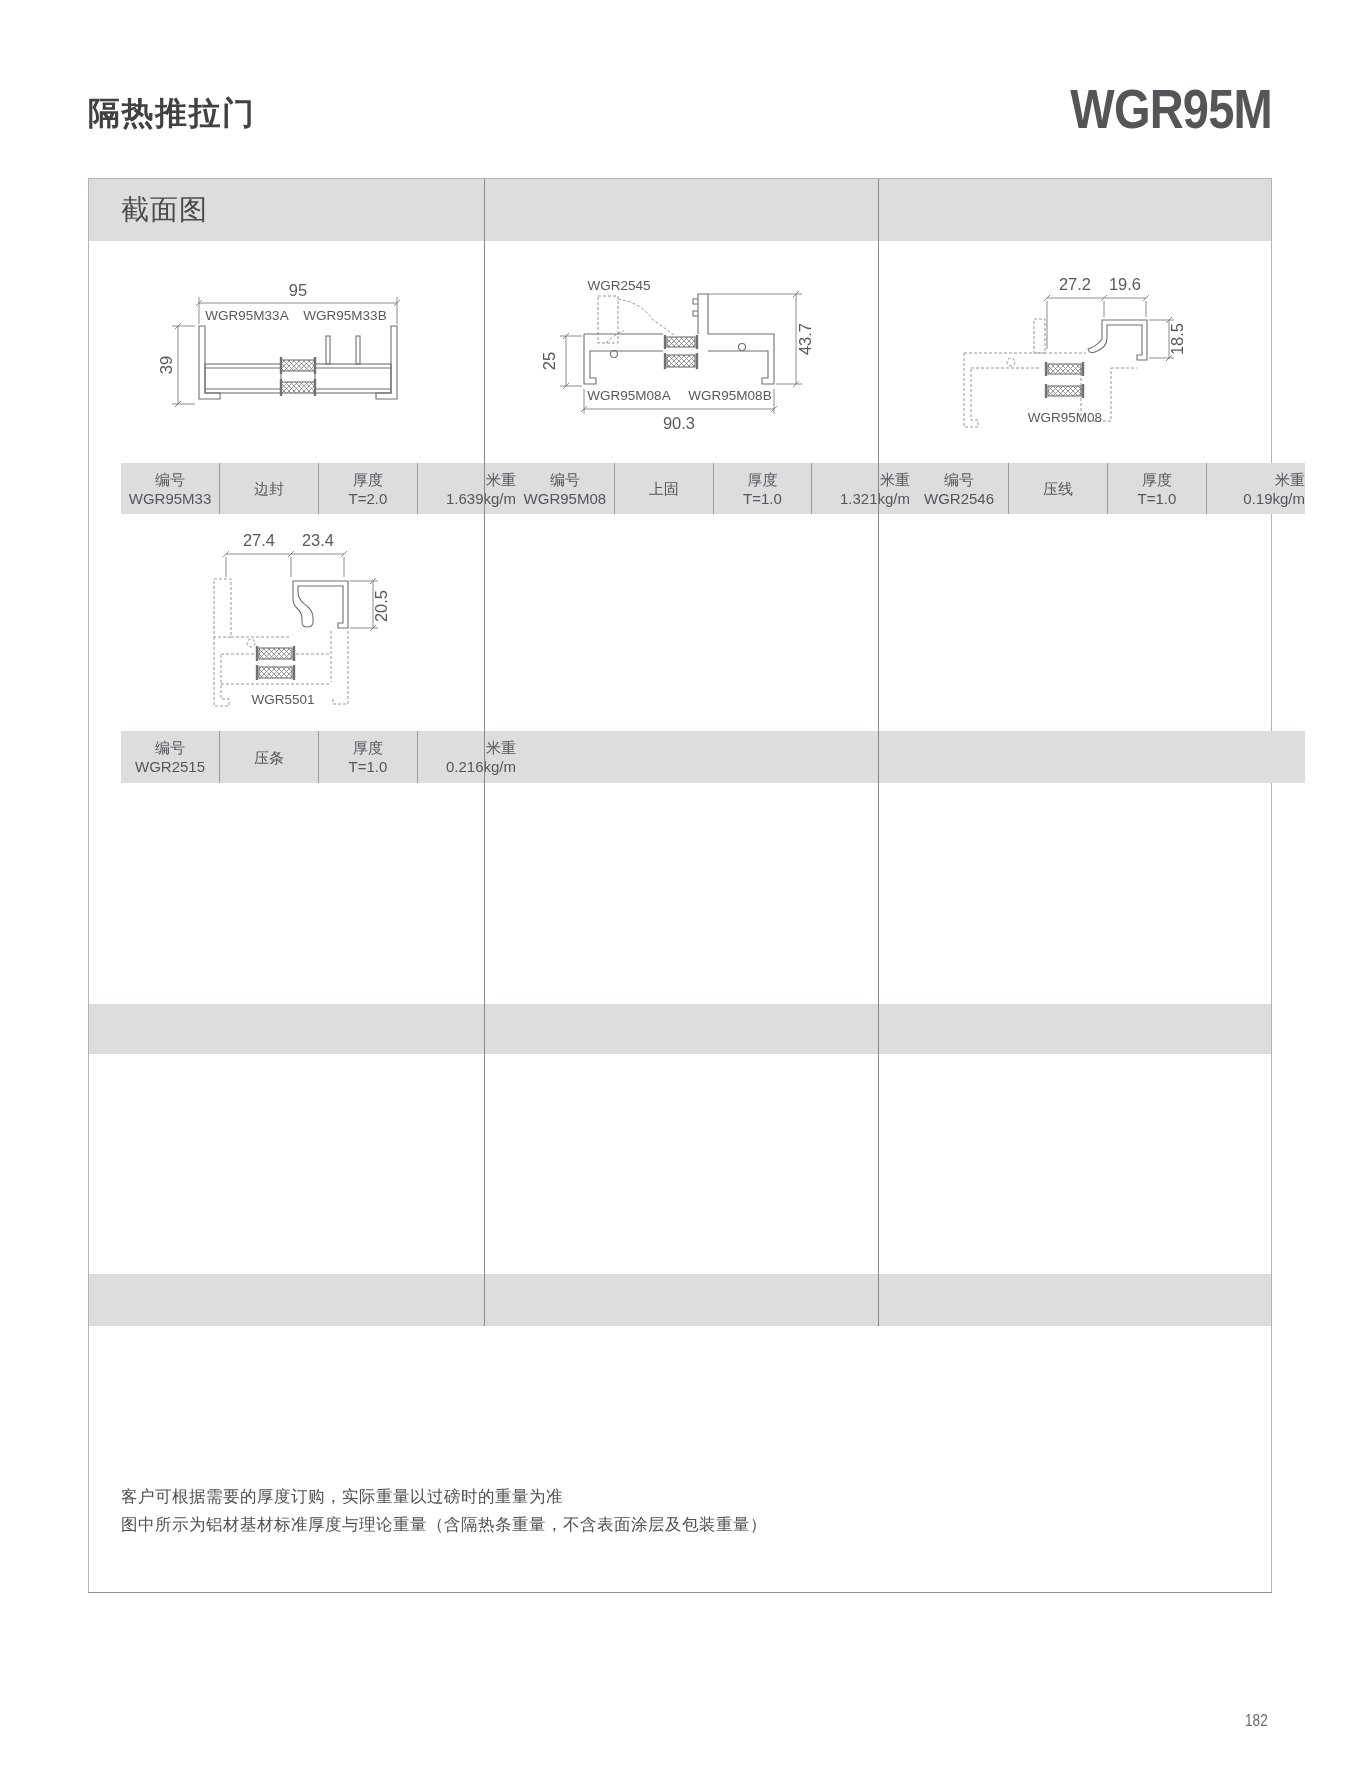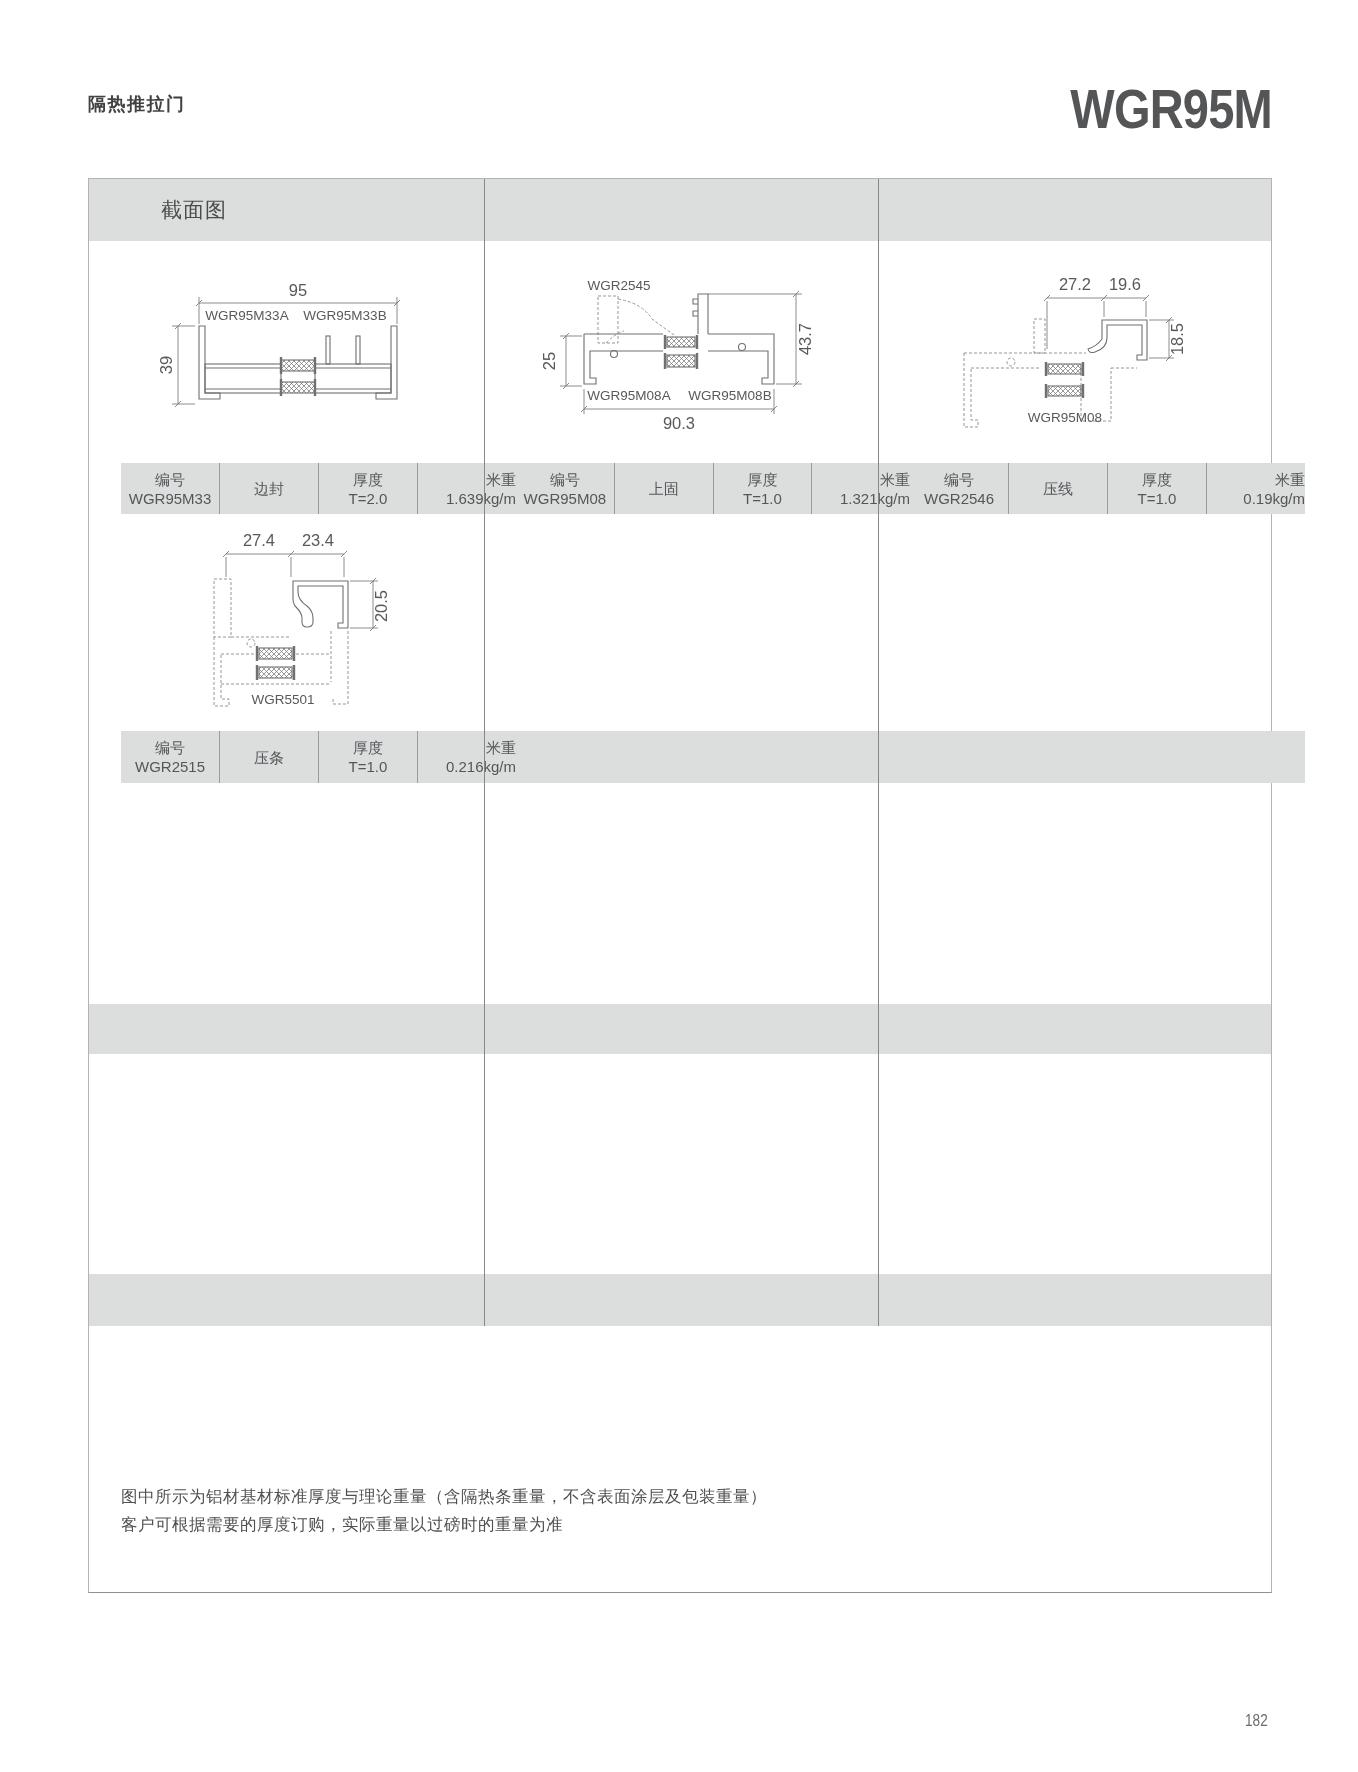--- a/index.html
+++ b/index.html
@@ -1,30 +1,30 @@
 <!DOCTYPE html>
 <html><head>
 <meta charset="utf-8">
 <style>
   html,body{margin:0;padding:0;background:#ffffff;}
   .sheet{position:relative;width:1358px;height:1772px;background:#fff;overflow:hidden;
          font-family:"Liberation Sans",sans-serif;color:#58595b;}
   
-  .title-zh{position:absolute;left:88px;top:92px;font-size:18px;font-weight:700;
+  .title-zh{position:absolute;left:88px;top:92px;font-size:32px;font-weight:700;
             color:#404142;letter-spacing:1.5px;}
   .model{position:absolute;right:86px;top:76px;font-size:56px;font-weight:800;
          color:#545557;letter-spacing:-1px;transform:scaleX(.84);transform-origin:right center;
          white-space:nowrap;}
   
   .spec-table{position:absolute;left:88px;top:178px;width:1184px;height:1415px;
               border:1px solid #b3b3b3;border-bottom:1px solid #8f8f8f;box-sizing:border-box;}
   .band{position:absolute;left:0;width:100%;background:#dcdddd;}
   .header-band{top:0;height:62px;}
-  .header-band .hdr-label{position:absolute;left:32px;top:0;line-height:62px;font-size:21px;
-              color:#4a4b4d;letter-spacing:1px;margin-left:40px;}
+  .header-band .hdr-label{position:absolute;left:32px;top:0;line-height:62px;font-size:28px;
+              color:#4a4b4d;letter-spacing:1px;}
   .col-divider{position:absolute;top:0;width:1px;height:1147px;background:#868788;z-index:5;}
   .col-divider.cd1{left:395px;} .col-divider.cd2{left:789px;}
   
   .spec-row{position:absolute;left:0;width:100%;}
   .row1{top:284px;height:51px;} .row2{top:552px;height:52px;}
   .grp{position:absolute;top:0;height:100%;display:flex;padding-left:32px;}
   .g1{left:0;width:395px;} .g2{left:395px;width:394px;} .g3{left:789px;width:395px;}
   .cell{flex:1 1 0;background:#dcdddd;border-right:1px solid #9a9b9c;box-sizing:border-box;
         display:flex;flex-direction:column;align-items:center;justify-content:center;}
   .cell:last-child{border-right:none;align-items:flex-end;}
@@ -282,19 +282,19 @@
       </div>
       <div class="grp g3">
         <div class="cell empty"></div>
       </div>
     </div>
 
     <div class="band e1"></div>
     <div class="band e2"></div>
 
     <div class="notes">
+      <div>客户可根据需要的厚度订购，实际重量以过磅时的重量为准</div>
       <div>图中所示为铝材基材标准厚度与理论重量（含隔热条重量，不含表面涂层及包装重量）</div>
-      <div>客户可根据需要的厚度订购，实际重量以过磅时的重量为准</div>
     </div>
   </div>
 
   <div class="page-number">182</div>
 </div>
 
 </body></html>

